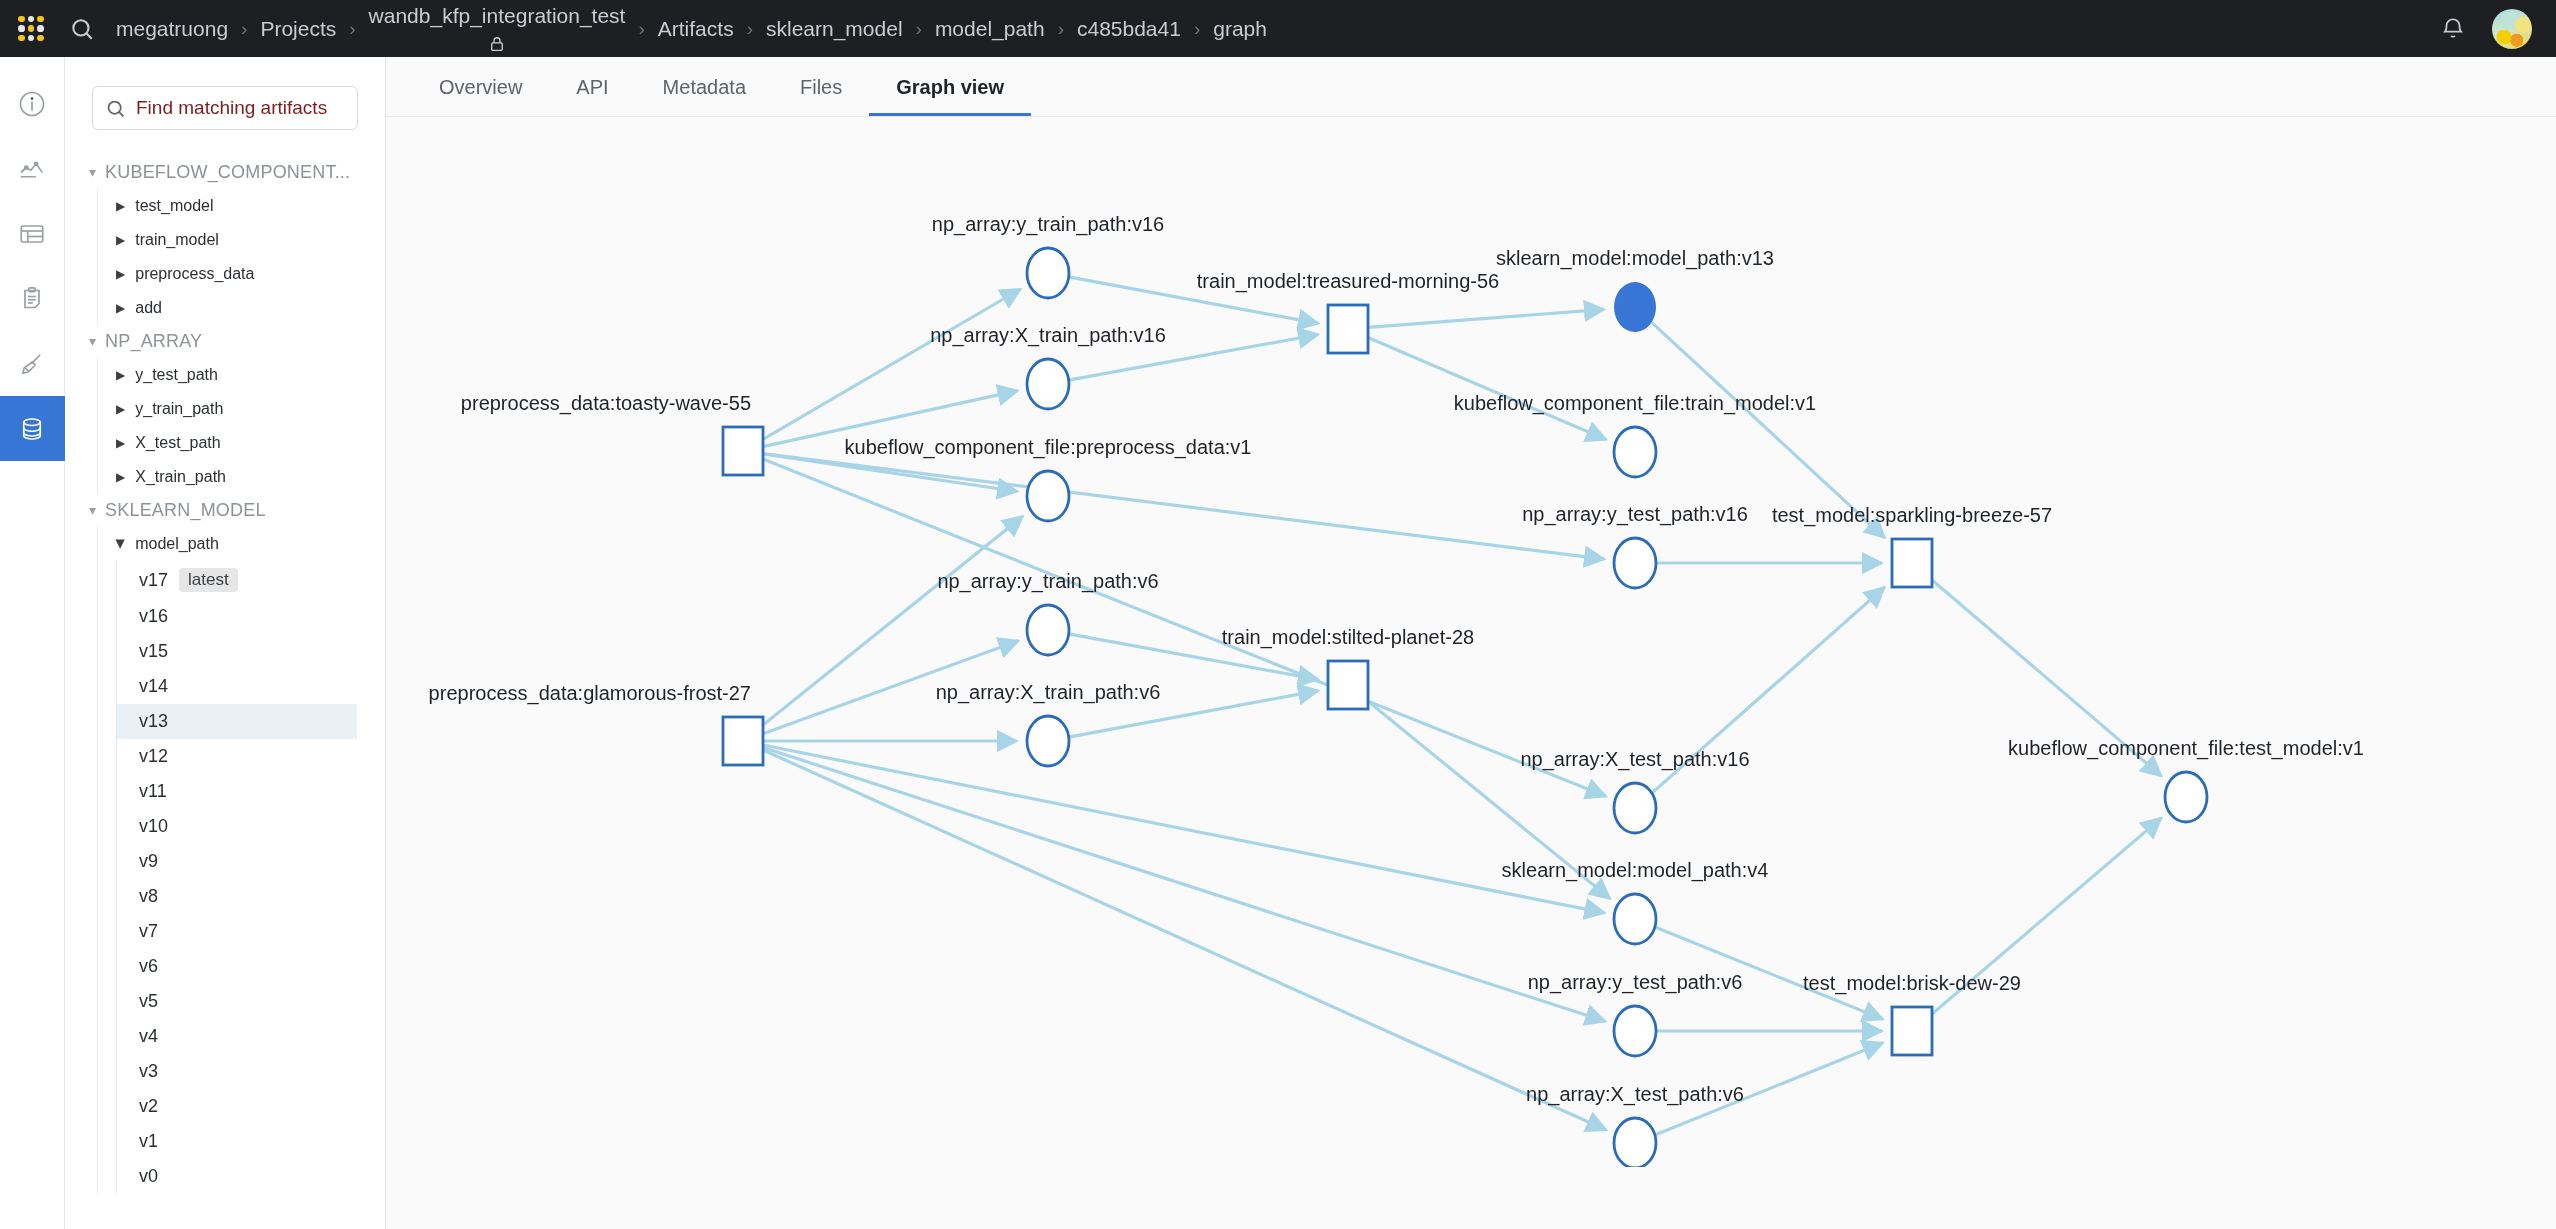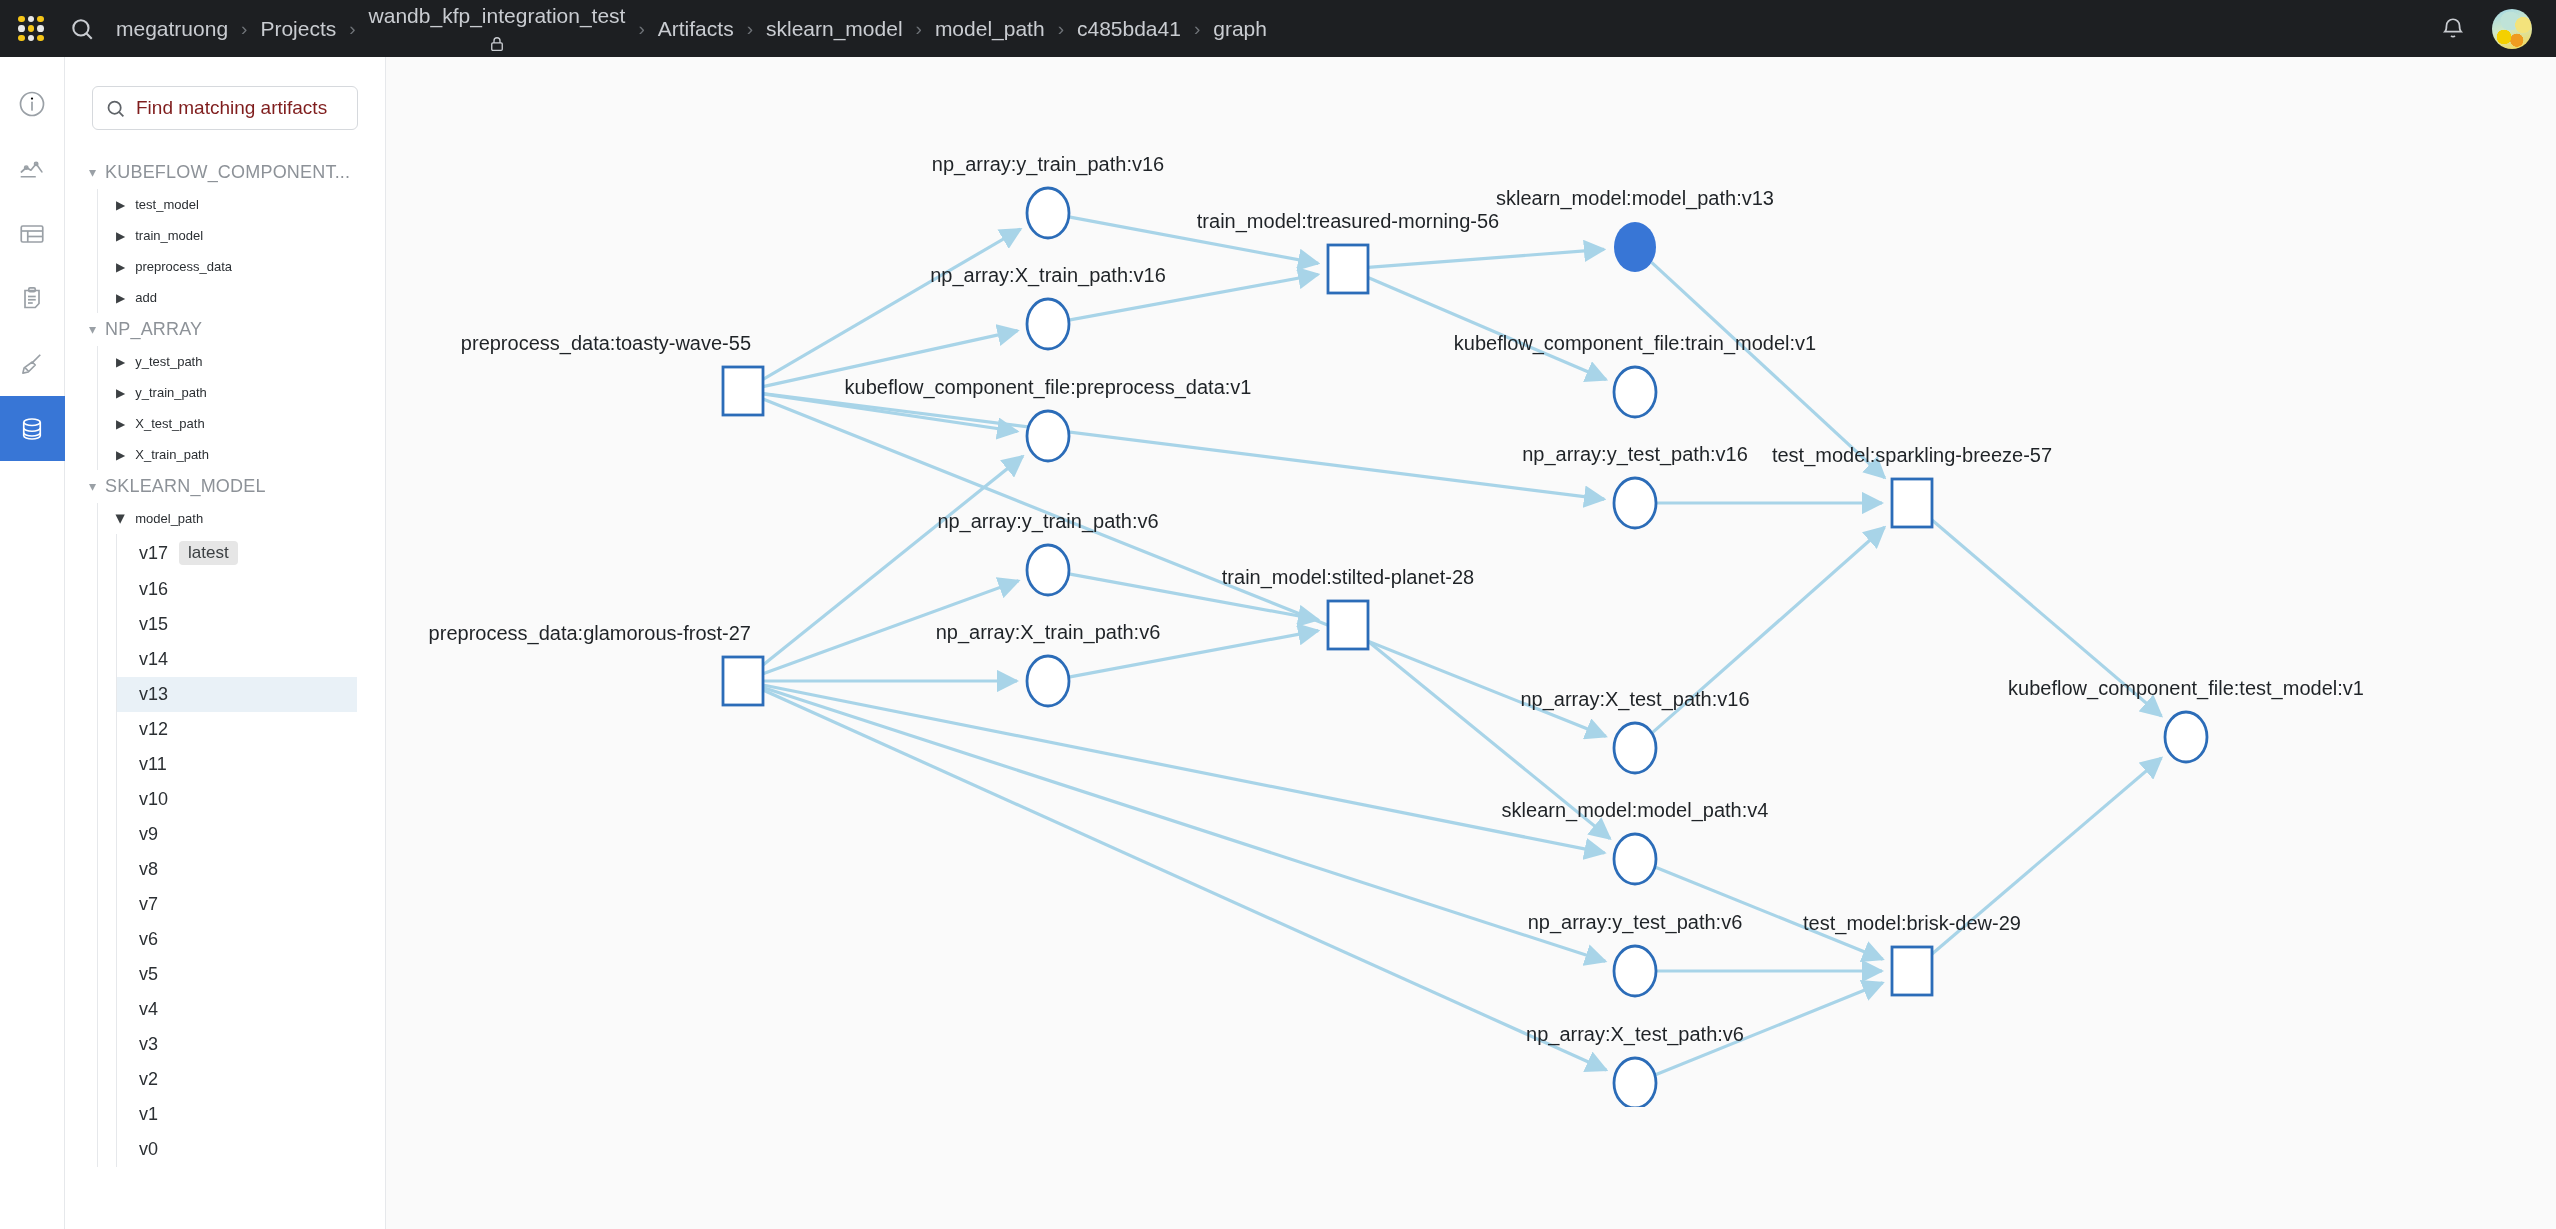--- a/index.html
+++ b/index.html
@@ -86,21 +86,21 @@
   }
   .grp .chev { color:#9aa0a6; font-size:14px; line-height:1; transform: translateY(-1px);}
   .grp .lbl { color:#8d9298; font-size:18px; letter-spacing:.2px; white-space:nowrap; }
 
   .grp-children { border-left:1px solid #e6e8eb; margin-left:32px; }
   .node {
     display:flex; align-items:center; gap:10px;
     padding: 8px 0 8px 18px; cursor:pointer;
   }
   .node .car { color:#3c4043; font-size:12px; line-height:1; }
-  .node .lbl { color:#2b2f33; font-size:13px; white-space:nowrap; }
+  .node .lbl { color:#2b2f33; font-size:16px; white-space:nowrap; }
   .node.open > .car { transform: rotate(90deg); }
 
   .vers { border-left:1px solid #e6e8eb; margin-left:18px; }
   .ver {
     display:flex; align-items:center; gap:11px; cursor:pointer;
     padding: 7px 0 7px 22px; width: 240px;
   }
   .ver .lbl { color:#2b2f33; font-size:18px; }
   .ver.sel { background:#e9f1f7; }
   .tag {
@@ -363,20 +363,27 @@
           </div>
           <div class="ver">
             <span class="lbl">v0</span>
           </div>
         </div>
       </div>
     </div>
 </div>
 
 <div class="main">
+  <div class="tabs" id="tabs">
+      <div class="tab">Overview</div>
+      <div class="tab">API</div>
+      <div class="tab">Metadata</div>
+      <div class="tab">Files</div>
+      <div class="tab active">Graph view</div>
+    </div>
 
 
   <div class="graphwrap" id="graphwrap">
       <svg width="2170" height="1050">
         <defs>
           <marker id="ah" viewBox="0 0 10 10" refX="9" refY="5" markerWidth="7" markerHeight="7" orient="auto-start-reverse">
             <path d="M0 0 L10 5 L0 10 z" fill="#a8d4e8"></path>
           </marker>
         </defs>
         <g>

